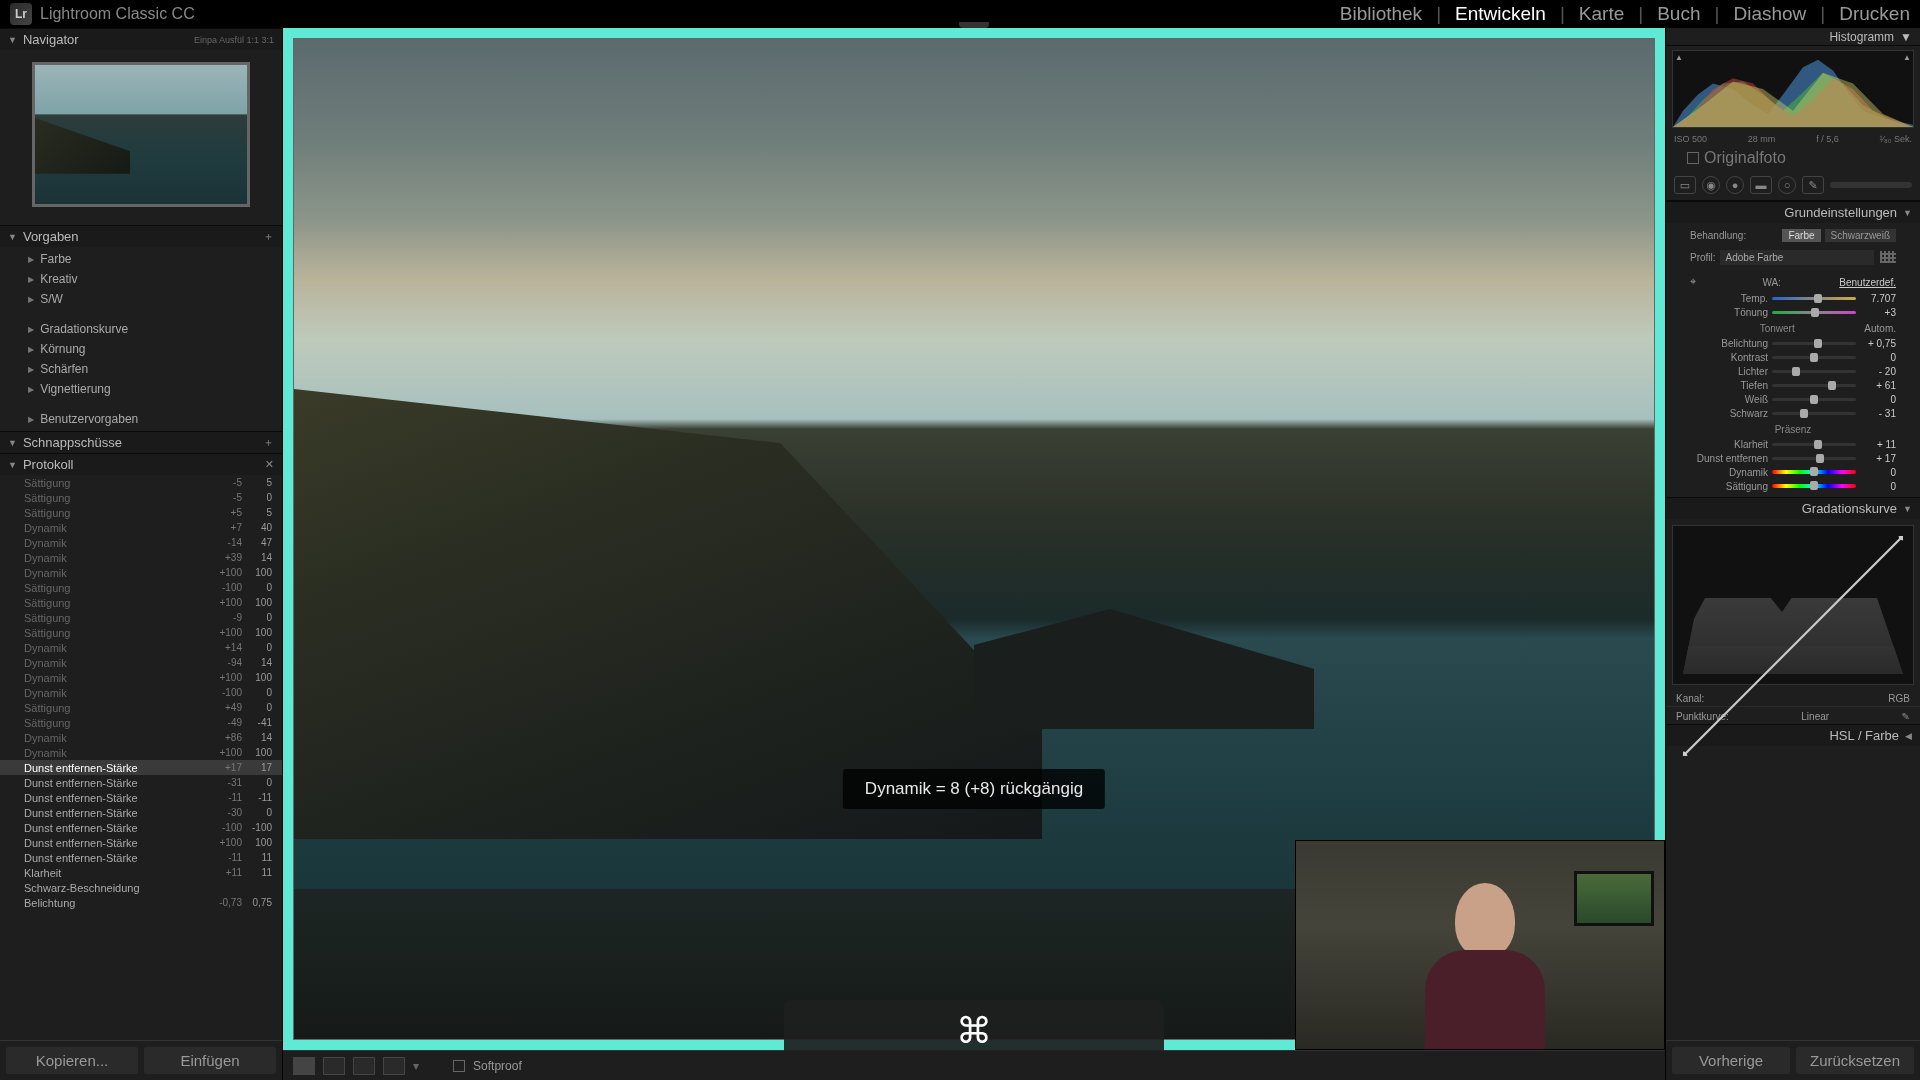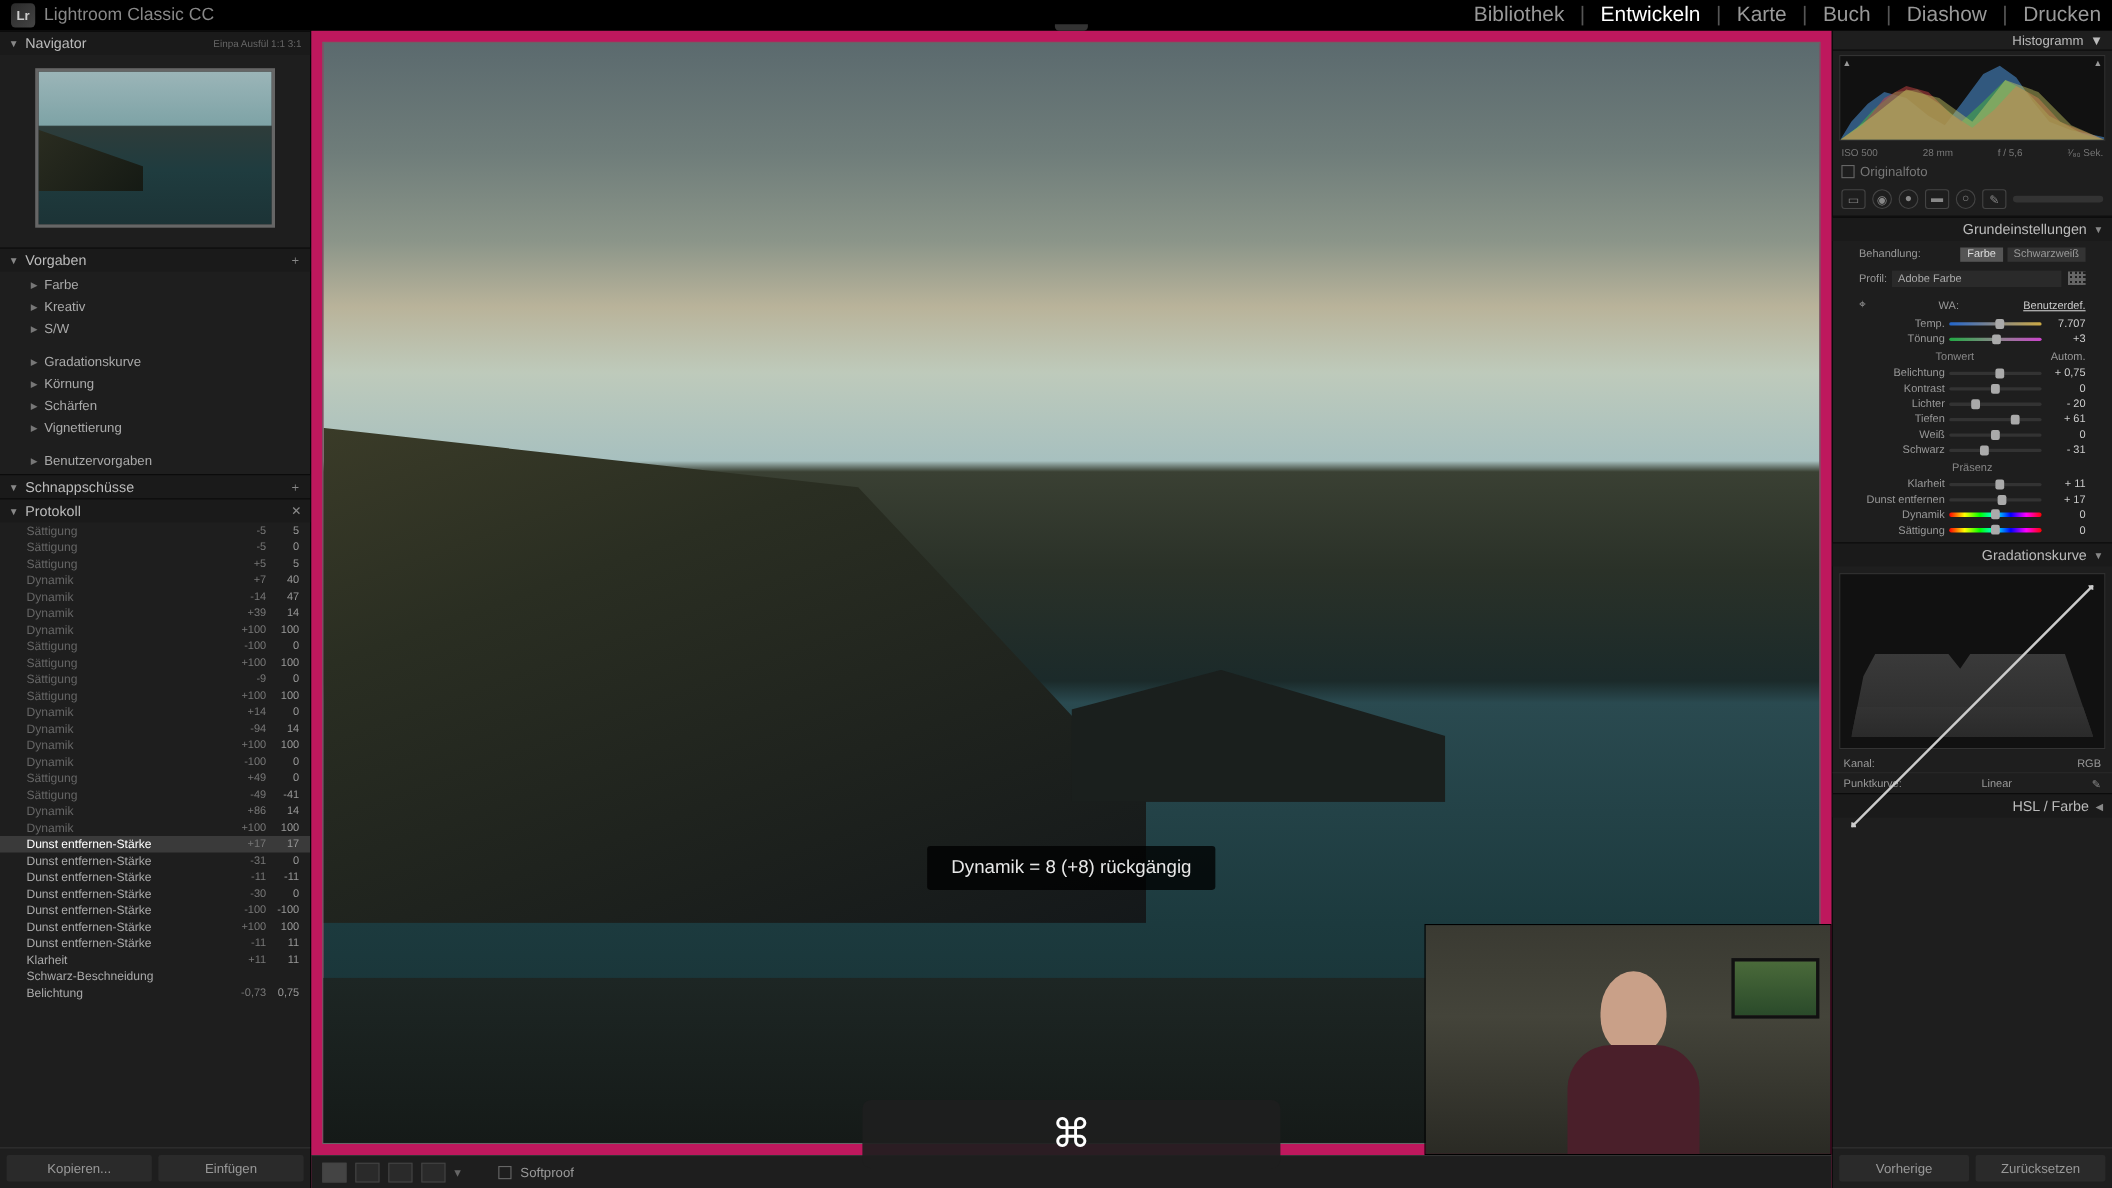--- a/index.html
+++ b/index.html
@@ -10,21 +10,21 @@
 .logo { width: 22px; height: 22px; background: linear-gradient(135deg,#2a2a2a,#444); border-radius: 4px; display: flex; align-items: center; justify-content: center; color: #ccc; font-weight: bold; font-size: 12px; }
 .product { color: #888; font-size: 16px; margin-left: 8px; font-weight: 300; }
 .modules { margin-left: auto; display: flex; gap: 14px; font-size: 19px; font-weight: 300; }
 .modules span { color: #999; cursor: pointer; }
 .modules span.active { color: #fff; }
 .modules .sep { color: #555; }
 
 
 .app { display: flex; height: 1052px; }
 .left { width: 283px; background: #1e1e1e; display: flex; flex-direction: column; border-right: 1px solid #000; }
-.center { flex: 1; background: #be185d; position: relative; display: flex; flex-direction: column; }
+.center { flex: 1; background: #5eead4; position: relative; display: flex; flex-direction: column; }
 .right { width: 255px; background: #1e1e1e; display: flex; flex-direction: column; border-left: 1px solid #000; }
 
 
 .panel-hdr { height: 22px; background: #1a1a1a; display: flex; align-items: center; padding: 0 8px; color: #bbb; cursor: pointer; border-top: 1px solid #0a0a0a; }
 .panel-hdr .tri { font-size: 9px; margin-right: 6px; color: #888; }
 .panel-hdr.right-hdr { justify-content: flex-end; }
 .panel-hdr.right-hdr .tri { margin-left: 6px; margin-right: 0; }
 .panel-hdr .title { font-size: 13px; }
 .panel-hdr .mini { margin-left: auto; font-size: 9px; color: #666; }
 .plus { margin-left: auto; color: #888; font-size: 11px; }
@@ -44,21 +44,21 @@
 .history { flex: 1; overflow: hidden; }
 .hist-row { display: flex; align-items: center; padding: 1px 10px 1px 24px; font-size: 11px; color:#aaa; cursor:pointer; height:15px; }
 .hist-row.dim { color:#666; }
 .hist-row .name { flex:1; white-space:nowrap; overflow:hidden; }
 .hist-row .v1 { width: 30px; text-align: right; color:#777; font-size:10px; }
 .hist-row .v2 { width: 30px; text-align: right; color:#999; font-size:10px; }
 .hist-row.sel { background:#3a3a3a; color:#fff; }
 
 
 .left-btm { display:flex; gap:6px; padding:6px; border-top:1px solid #333; }
-.btn-flat { flex:1; background:#2a2a2a; color:#999; text-align:center; padding:5px 0; font-size:12px; cursor:pointer; border-radius:2px; }
+.btn-flat { flex:1; background:#2a2a2a; color:#999; text-align:center; padding:5px 0; font-size:15px; cursor:pointer; border-radius:2px; }
 
 
 .preview-wrap { flex:1; padding: 10px; display:flex; align-items:stretch; }
 .preview { flex:1; background: linear-gradient(to bottom,
   #5b6a6e 0%, #6f7d7a 10%, #8b9589 18%, #b9b39a 24%, #becabb 30%, #a7c0bf 38%,
   #3a4033 39%, #2a3128 48%, #1b2a2a 58%, #2a4a50 60%, #1c3a3e 80%, #152d30 100%);
   position: relative; border:1px solid #666; }
 .cliff { position:absolute; left:0; top:35%; width:55%; height:45%; background:linear-gradient(160deg,#3a3b28 0%,#2a2e22 30%,#14181a 100%); clip-path: polygon(0 0, 65% 12%, 78% 35%, 92% 60%, 100% 72%, 100% 100%, 0 100%); }
 .cliff2 { position:absolute; left:50%; top:57%; width:25%; height:12%; background:#1a1f1d; clip-path:polygon(0 30%,40% 0,100% 50%,100% 100%,0 100%); }
 .rocks { position:absolute; left:0; bottom:0; width:100%; height:15%; background:linear-gradient(to top,#151a18,#1d2624); }
@@ -78,21 +78,21 @@
 .person { position:absolute; left:35%; top:20%; width:120px; height:170px; }
 .head { width:60px; height:75px; background:#c9a088; border-radius:50% 50% 45% 45%; margin:0 auto; }
 .body { width:120px; height:100px; background:#4a1f2a; border-radius:40px 40px 0 0; margin-top:-8px; }
 .monitor { position:absolute; right:10px; top:30px; width:80px; height:55px; background:linear-gradient(#4a6a3a,#2a4a2a); border:3px solid #111; }
 
 
 .histo-hdr { height:18px; display:flex; justify-content:flex-end; align-items:center; padding:0 8px; color:#bbb; font-size:12px; border-bottom:1px solid #0a0a0a; }
 .histo-box { height:78px; margin:4px 6px; position:relative; background:#111; border:1px solid #333; }
 .histo-svg { width:100%; height:100%; }
 .histo-meta { display:flex; justify-content:space-between; padding:2px 8px; font-size:9px; color:#777; }
-.original-row { padding:3px 8px; font-size:12px; color:#777; display:flex; align-items:center; gap:5px; }
+.original-row { padding:3px 21px; font-size:16px; color:#777; display:flex; align-items:center; gap:5px; }
 
 
 .toolstrip { display:flex; gap:6px; padding:6px 8px; border-bottom:1px solid #0a0a0a; }
 .ts-ic { width:22px; height:18px; border:1px solid #444; border-radius:3px; cursor:pointer; display:flex; align-items:center; justify-content:center; color:#888; font-size:11px; }
 .ts-ic.round { border-radius:50%; width:18px; }
 .ts-sl { flex:1; height:6px; background:#333; margin-top:6px; border-radius:3px; }
 
 
 .panel-body { padding: 4px 24px; }
 .row { display:flex; align-items:center; height:16px; font-size:11px; color:#999; }

